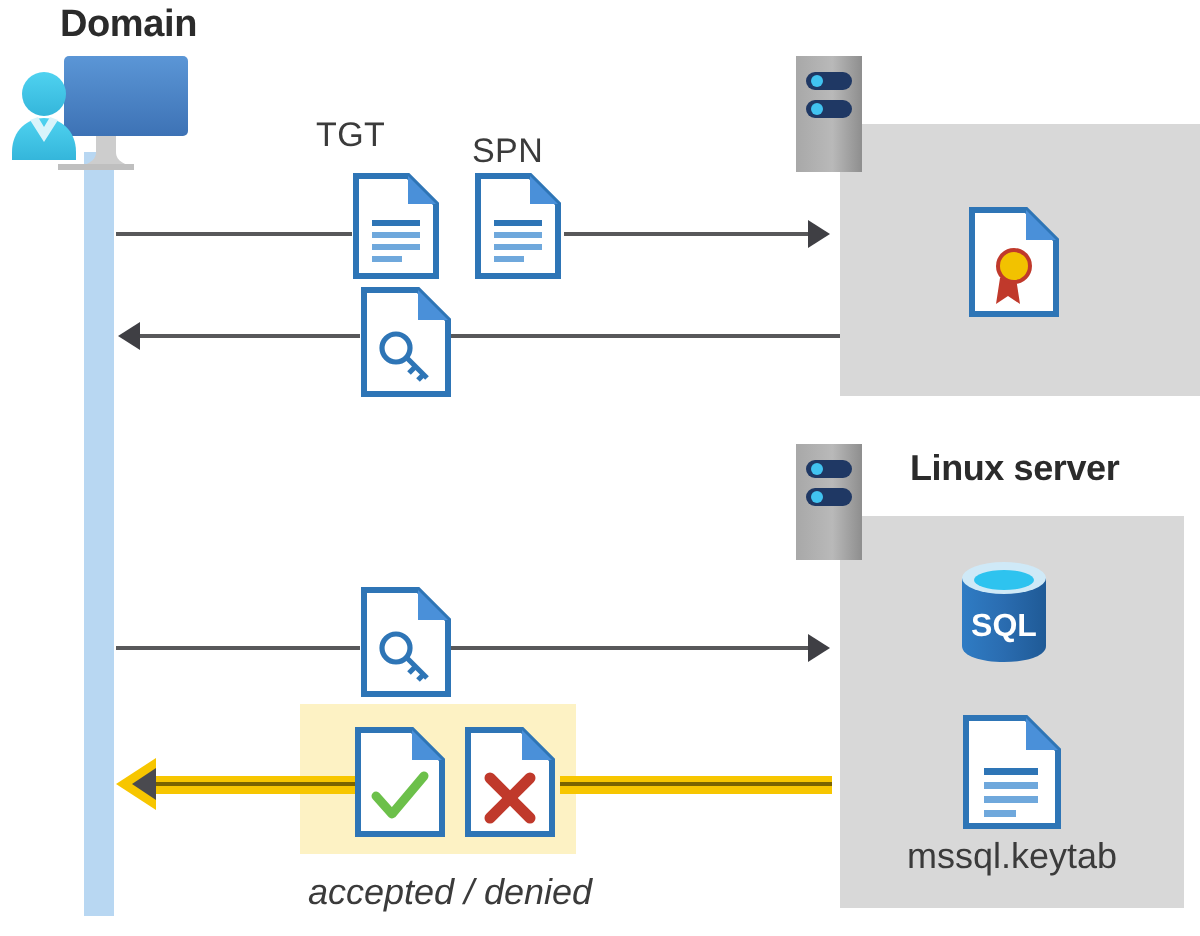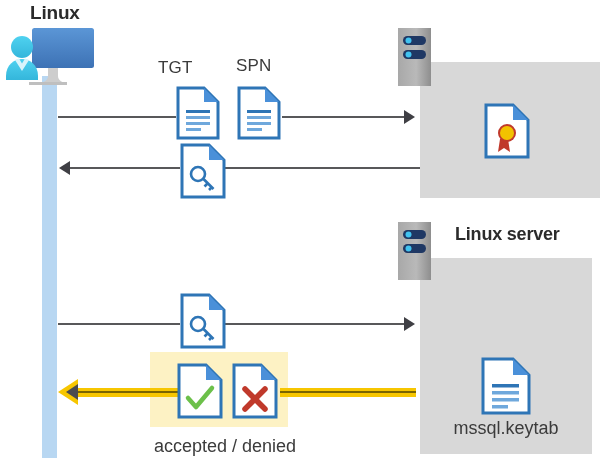--- a/index.html
+++ b/index.html
@@ -78,39 +78,39 @@
   #key-doc-2{left:180px;top:293px;}
   #cert-doc{left:484px;top:103px;}
   #keytab-doc{left:481px;top:357px;}
   #accept-doc{left:177px;top:363px;}
   #deny-doc{left:232px;top:363px;}
 
   .doclabel{
     position:absolute;font-size:17px;color:#3b3b3b;letter-spacing:0.2px;
   }
   #tgt-label{left:158px;top:58px;}
-  #spn-label{left:236px;top:56px;}
+  #spn-label{left:236px;top:66px;}
 
   
   #highlight-box{
     position:absolute;left:150px;top:352px;width:138px;height:75px;
     background:#fdf2c4;
   }
 
   
   #sql-icon{position:absolute;left:478px;top:280px;width:48px;height:52px;}
 
   
   #keytab-caption{
     position:absolute;left:420px;top:418px;width:172px;text-align:center;
     font-size:18px;color:#3b3b3b;
   }
   #verdict-caption{
     position:absolute;left:120px;top:436px;width:210px;text-align:center;
-    font-size:18px;color:#3b3b3b;
+    font-size:18px;color:#3b3b3b;font-style:italic;
   }
 </style>
 </head>
 <body>
 
 <div class="stage">
 
   <div class="panel" id="dc-panel"></div>
   <div class="panel" id="linux-panel"></div>
 
@@ -134,21 +134,21 @@
 
       <rect x="30" y="6" width="62" height="40" rx="2.5" fill="url(#monGrad)"></rect>
 
       <path d="M4 54 c0 -11 8 -17 16 -17 c8 0 16 6 16 17 v4 h-32z" fill="url(#persGrad)"></path>
 
       <path d="M13 38 l7 11 l7 -11 l-4 -1.5 l-3 5 l-3 -5z" fill="#d9f4fb"></path>
 
       <circle cx="20" cy="25" r="11" fill="url(#persGrad)"></circle>
     </svg>
   </div>
-  <div class="title" id="client-title">Linux</div>
+  <div class="title" id="client-title">Domain</div>
 
   <div class="rack" id="dc-rack">
     <svg width="33" height="58" viewBox="0 0 33 58">
       <defs>
         <linearGradient id="rackGrad" x1="0" y1="0" x2="1" y2="0">
           <stop offset="0" stop-color="#a8a8a8"></stop>
           <stop offset="0.55" stop-color="#b9b9b9"></stop>
           <stop offset="1" stop-color="#8e8e8e"></stop>
         </linearGradient>
       </defs>
@@ -269,20 +269,35 @@
   <div class="docicon" id="cert-doc">
     <svg width="46" height="56" viewBox="0 0 46 56">
       <path d="M2 2 h27 l15 15 v37 h-42z" fill="#ffffff" stroke="#2e75b6" stroke-width="3"></path>
       <path d="M29 2 l15 15 h-15z" fill="#4a90d9"></path>
       <path d="M16 36 l-2 13 l6 -4 l6 4 l-2 -13z" fill="#c0392b"></path>
       <circle cx="23" cy="30" r="9" fill="#c0392b"></circle>
       <circle cx="23" cy="30" r="7" fill="#f2c200"></circle>
     </svg>
   </div>
 
+  <div id="sql-icon">
+    <svg width="48" height="52" viewBox="0 0 48 52">
+      <defs>
+        <linearGradient id="sqlBody" x1="0" y1="0" x2="1" y2="0">
+          <stop offset="0" stop-color="#2f7cc4"></stop>
+          <stop offset="0.5" stop-color="#2a6cb0"></stop>
+          <stop offset="1" stop-color="#1f5a96"></stop>
+        </linearGradient>
+      </defs>
+      <path d="M3 9 v34 c0 5 9.5 8 21 8 c11.5 0 21 -3 21 -8 v-34z" fill="url(#sqlBody)"></path>
+      <ellipse cx="24" cy="9" rx="21" ry="8" fill="#cfe9f7"></ellipse>
+      <ellipse cx="24" cy="10" rx="15" ry="5" fill="#2ec3ef"></ellipse>
+      <text x="24" y="38" text-anchor="middle" fill="#ffffff" font-family="Liberation Sans, sans-serif" font-size="16" font-weight="bold">SQL</text>
+    </svg>
+  </div>
 
   <div class="docicon" id="keytab-doc">
     <svg width="50" height="58" viewBox="0 0 50 58">
       <path d="M2 2 h30 l16 16 v38 h-46z" fill="#ffffff" stroke="#2e75b6" stroke-width="3"></path>
       <path d="M32 2 l16 16 h-16z" fill="#4a90d9"></path>
       <rect x="11" y="27" width="27" height="3.5" fill="#2e75b6"></rect>
       <rect x="11" y="34" width="27" height="3.5" fill="#6fa8dc"></rect>
       <rect x="11" y="41" width="27" height="3.5" fill="#6fa8dc"></rect>
       <rect x="11" y="48" width="16" height="3.5" fill="#6fa8dc"></rect>
     </svg>

